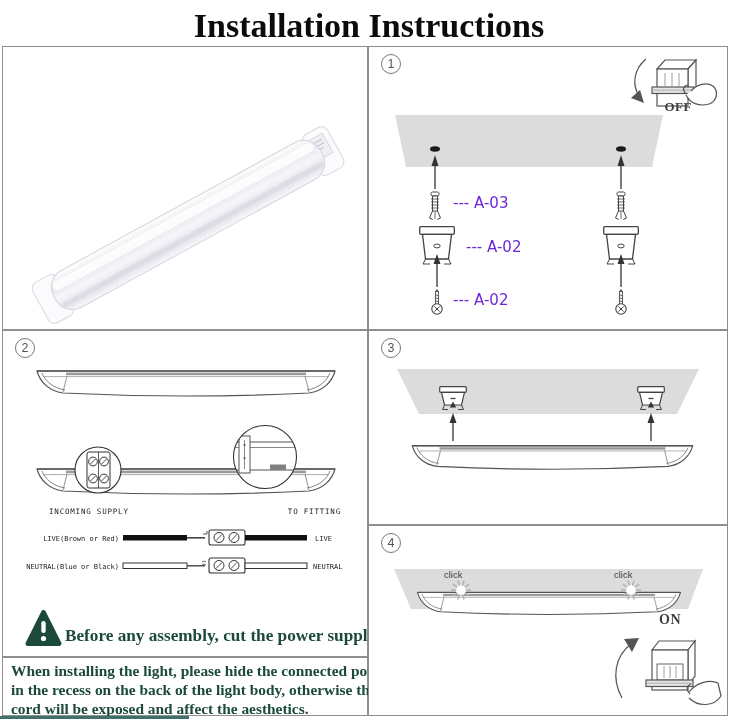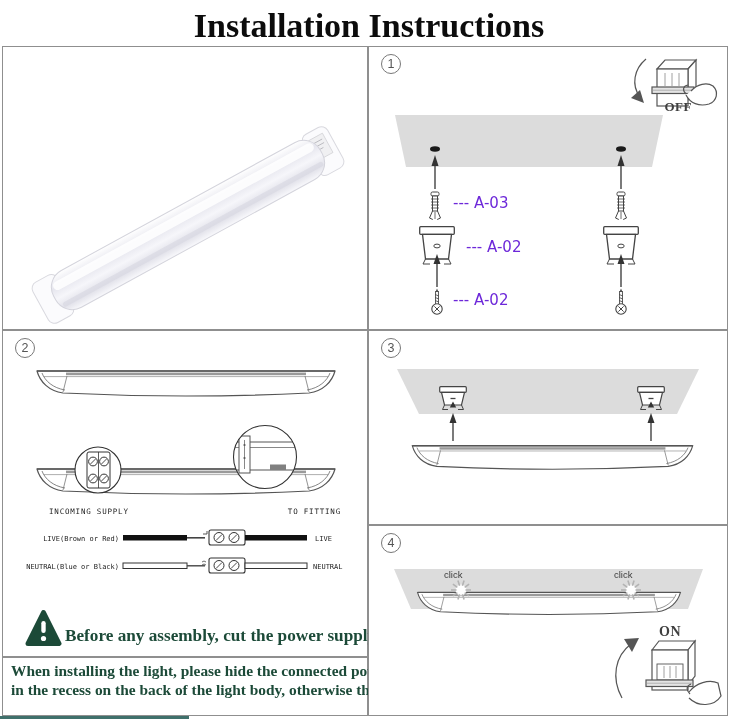--- a/index.html
+++ b/index.html
@@ -224,20 +224,21 @@
       <rect x="16.3" y="12" width="4.4" height="12" rx="2.2" fill="#fff"></rect>
       <circle cx="18.5" cy="29.5" r="2.6" fill="#fff"></circle>
     </svg>
     <span class="warn-line">Before any assembly, cut the power supply.</span>
   </div>
 
   <div class="panel box-note">
     <div class="note-text">
       <span>When installing the light, please hide the connected power cord</span>
       <span>in the recess on the back of the light body, otherwise the power</span>
+      <span>cord will be exposed and affect the aesthetics.</span>
     </div>
   </div>
 
   <div class="panel box-step3">
     <span class="num">3</span>
     <svg class="abs" style="left:0;top:0" width="358" height="193" viewBox="0 0 358 193">
       <polygon points="28,38 330,38 308,83 50,83" fill="#dcdcdc"></polygon>
       <use href="#clip" x="70" y="55" width="28" height="26"></use>
       <use href="#clip" x="268" y="55" width="28" height="26"></use>
       <g stroke="#333" stroke-width="1.3">
@@ -292,17 +293,17 @@
         <rect x="288" y="138" width="26" height="16" fill="#fff" stroke-width="0.9"></rect>
         <path d="M295,140 V152 M301,140 V152 M307,140 V152" stroke="#888" stroke-width="0.8"></path>
         <rect x="277" y="154" width="47" height="6.5" fill="#e4e4e4"></rect>
         <line x1="277" y1="157.2" x2="324" y2="157.2" stroke="#999" stroke-width="0.7"></line>
         <path d="M320,166 C327,157 340,153 349,157 L352,170 C345,181 329,181 320,172" fill="#fff"></path>
         <path d="M321,168 C317,164 317,160 322,158"></path>
       </g>
     </svg>
     <span class="click-label" style="left:75px;top:43px">click</span>
     <span class="click-label" style="left:245px;top:43px">click</span>
-    <span class="sw-label" style="left:272px;top:98px;font-size:14px">ON</span>
+    <span class="sw-label" style="left:272px;top:86px;font-size:14px">ON</span>
   </div>
 
   <div class="teal-strip"></div>
 </div>
 
 </body></html>

